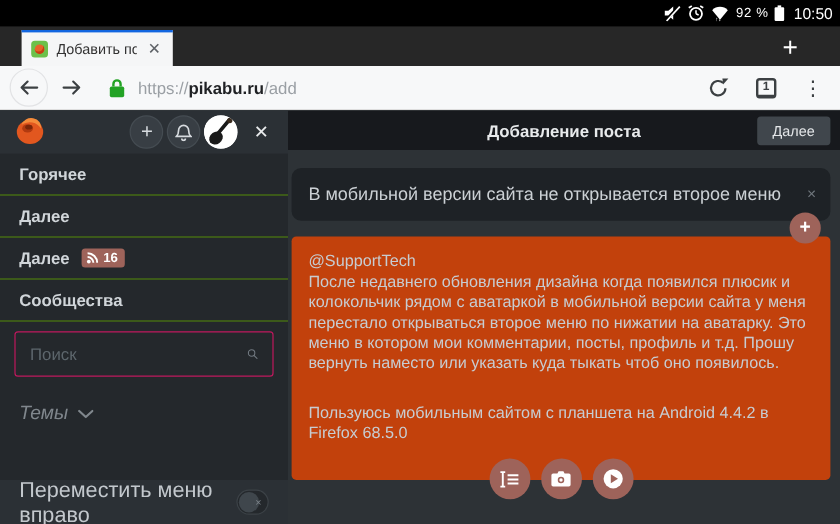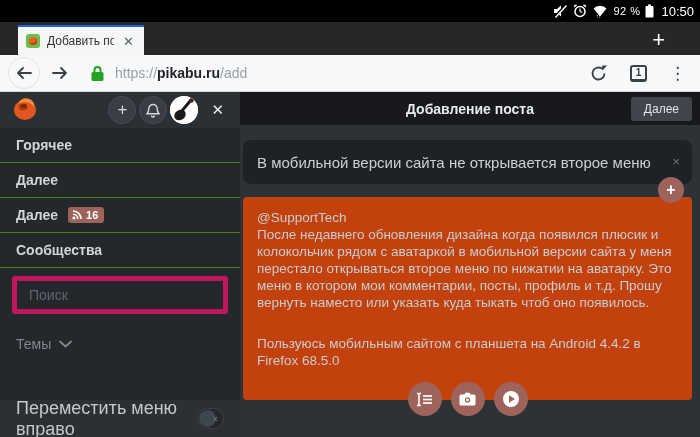--- a/index.html
+++ b/index.html
@@ -41,24 +41,24 @@
   .sidebar { width:240px; flex:0 0 auto; background:#24282c; display:flex; flex-direction:column; position:relative; }
   .sidebar-top { height:36px; background:#2b3035; display:flex; align-items:center; padding:0 10px 0 12px; gap:3px; }
   .logo { width:26px; height:24px; margin-right:auto; }
   .circle-btn { width:28px; height:28px; border-radius:50%; background:#383e44; border:1px solid #454c52; display:flex; align-items:center; justify-content:center; color:#d6dade; }
   .circle-btn.plus { font-size:17px; font-weight:300; }
   .avatar { width:28px; height:28px; border-radius:50%; background:#fff; overflow:hidden; display:flex; align-items:center; justify-content:center; }
   .sidebar-close { color:#e8eaec; font-size:15px; padding:4px 6px 4px 10px; }
   .menu-item { height:35px; display:flex; align-items:center; padding:0 16px; gap:10px; border-bottom:1px solid #4d7c0f; font-size:14px; font-weight:bold; color:#d0d5d9; }
   .rss-badge { background:#9e635a; color:#fff; border-radius:3px; font-size:11px; font-weight:bold; padding:2px 6px 2px 4px; display:flex; align-items:center; gap:4px;justify-content:space-between; }
   .show-more { display:flex; align-items:center; gap:7px; color:#80878d; font-size:14px; padding:14px 16px 10px; }
-  .search-box { margin:8px 12px 6px; height:38px; border:5px solid #be185d; border-radius:3px; display:flex; align-items:center; padding:0 12px; }
+  .search-box { margin:8px 12px 6px; height:38px; border:1px solid #be185d; border-radius:3px; display:flex; align-items:center; padding:0 12px; }
   .search-box input { flex:1; background:transparent; border:none; outline:none; color:#aab0b5; font-size:14px; font-family:inherit; }
   .search-box input::placeholder { color:#5d666c; }
-  .topics { display:flex; align-items:center; gap:8px; color:#80878d; font-size:14px; padding:16px 16px; }
+  .topics { display:flex; align-items:center; gap:8px; color:#80878d; font-size:16px; padding:16px 16px;font-style:italic; }
   .sidebar-bottom { position:absolute; bottom:0; left:0; right:0; height:37px; background:#2b3035; display:flex; align-items:center; padding:0 16px; gap:14px; }
   .sidebar-bottom .label { font-size:18px; color:#c3c8cd; }
   .toggle { width:36px; height:21px; border-radius:11px; background:#24282c; border:1px solid #3c4247; position:relative; display:flex; align-items:center; }
   .toggle .knob { width:17px; height:17px; border-radius:50%; background:#3f464c; margin-left:1px; }
   .toggle .x { position:absolute; right:5px; top:50%; transform:translateY(-50%); color:#798188; font-size:9px; line-height:1; }
 
   
   .main { flex:1; display:flex; flex-direction:column; min-width:0; }
   .main-header { height:33px; background:#17191d; display:flex; align-items:center; position:relative; flex:0 0 auto; }
   .main-title { position:absolute; left:0; right:0; text-align:center; font-size:14px; font-weight:bold; color:#e8eaec; }

